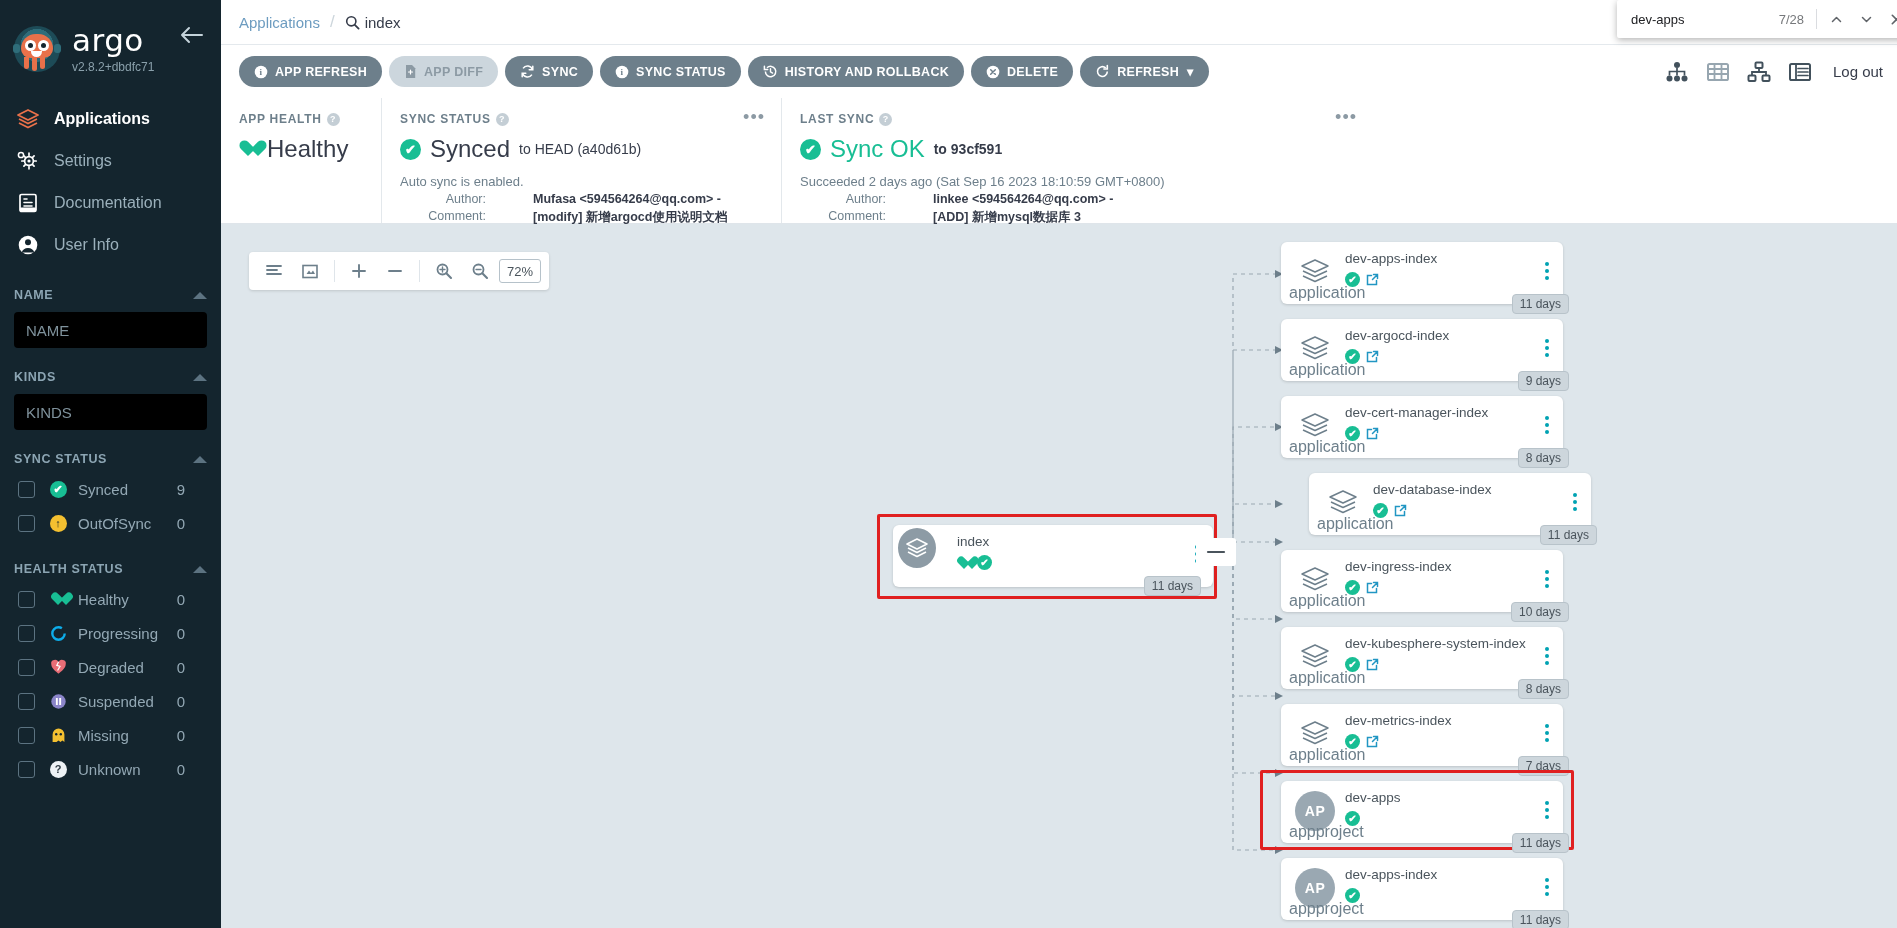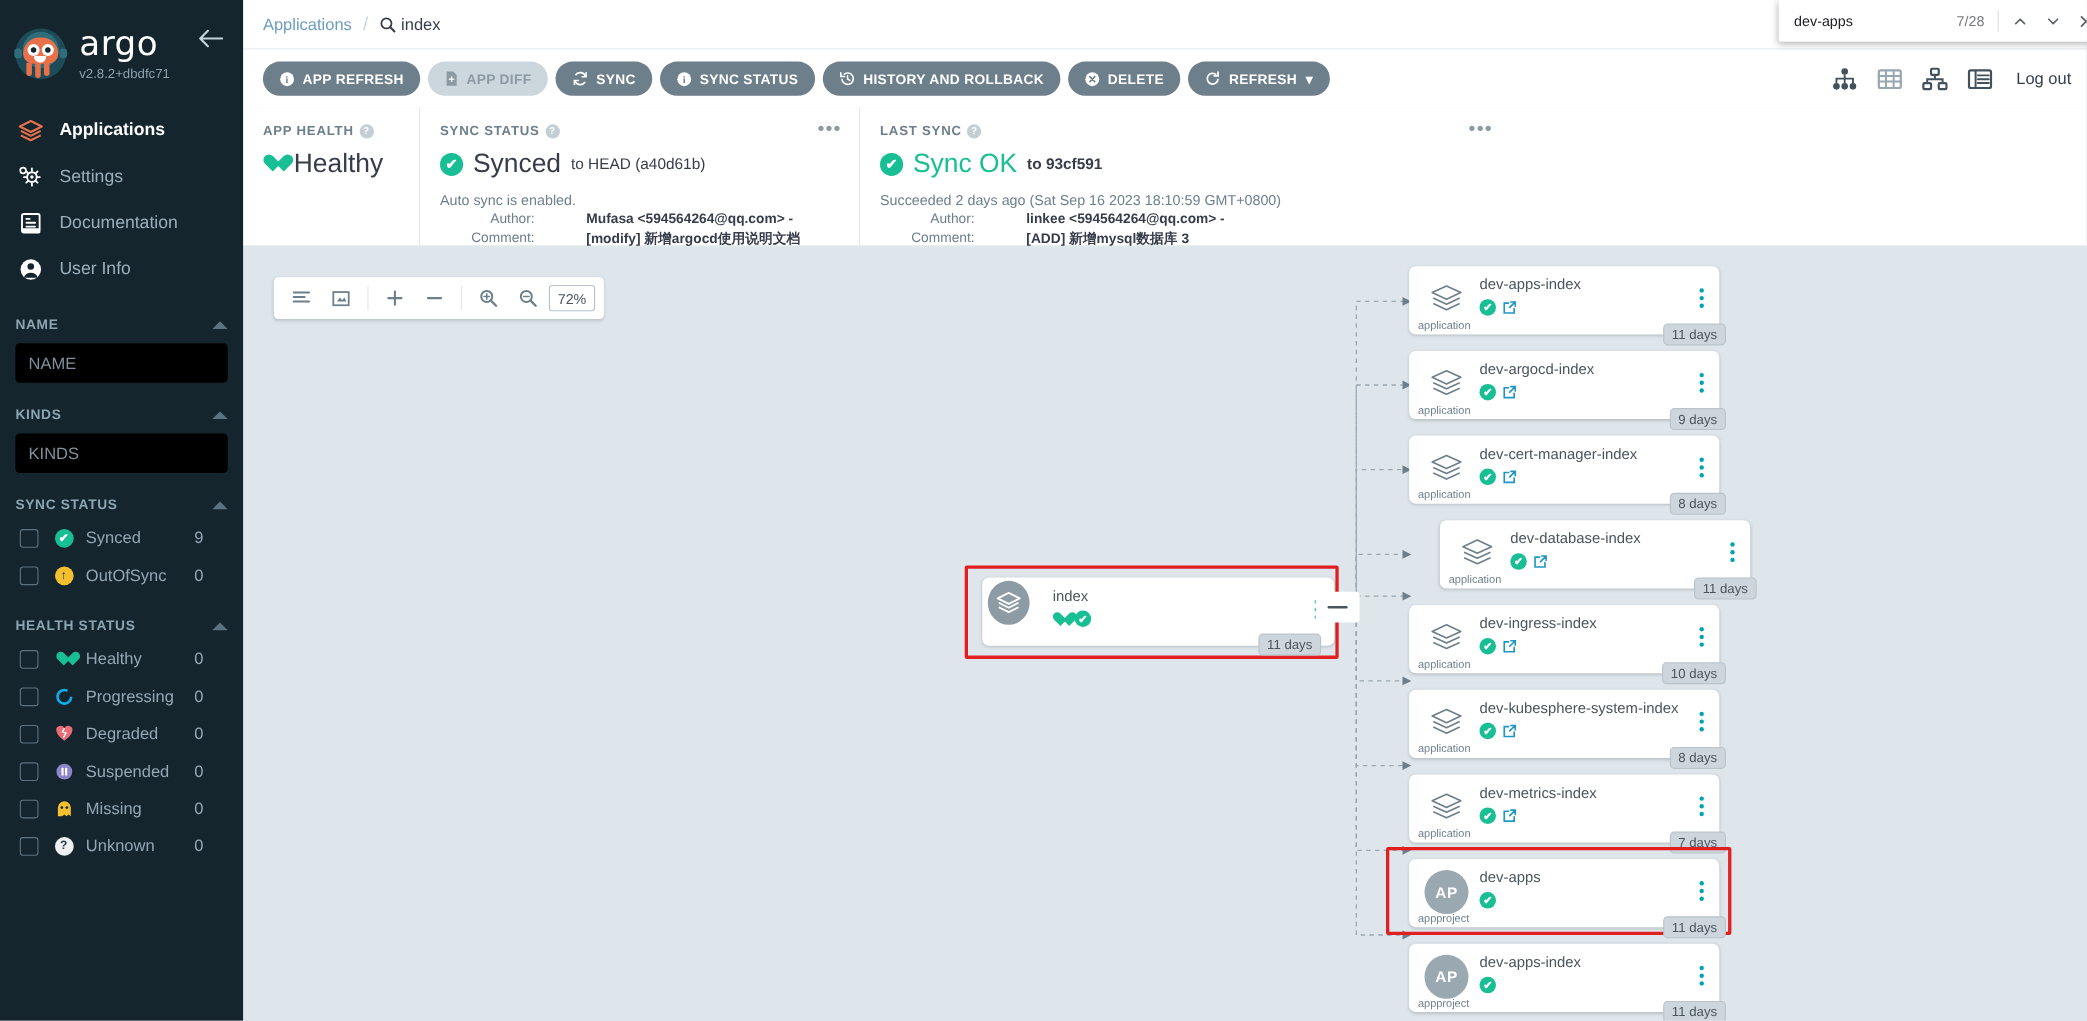--- a/index.html
+++ b/index.html
@@ -155,21 +155,21 @@
 
   .node {
     position:absolute; background:#fff; border-radius: 6px; box-shadow: 0 1px 3px rgba(0,0,0,.16);
     width: 282px; height: 62px;
   }
   .node .nicon {
     position:absolute; left: 12px; top: 8px; width: 44px; height: 44px; display:flex; align-items:center; justify-content:center;
   }
   .node .nname { position:absolute; left: 64px; top: 9px; font-size: 13.5px; color:#4a545c; white-space:nowrap; }
   .node .nbadges { position:absolute; left: 64px; top: 30px; display:flex; align-items:center; gap: 5px; }
-  .node .nkind { position:absolute; left: 8px; bottom: 2px; font-size: 10px; color:#6d7f8b; }
+  .node .nkind { position:absolute; left: 8px; bottom: 2px; font-size: 16px; color:#6d7f8b; }
   .node .ndots { position:absolute; right: 14px; top: 20px; cursor:pointer; display:flex; flex-direction:column; gap:3px; }
   .node .ndots i { width: 4px; height:4px; border-radius:50%; background:#00a2b3; display:block; }
   .node .nage {
     position:absolute; right: -6px; bottom: -10px; background:#cdd6dc; color:#4a545c;
     font-size: 12px; border-radius: 4px; padding: 2px 7px; border:1px solid #b8c3ca; white-space:nowrap;
   }
   .node-hl { position:absolute; border: 3px solid #e02020; border-radius: 2px; pointer-events:none; }
 
   .minicheck { width: 15px;height:15px;border-radius:50%;background:#18be94;display:flex;align-items:center;justify-content:center;color:#fff;font-size:10px;font-weight:bold;}
   .miniheart { width: 15px; height:14px; position:relative; display:inline-block; }

